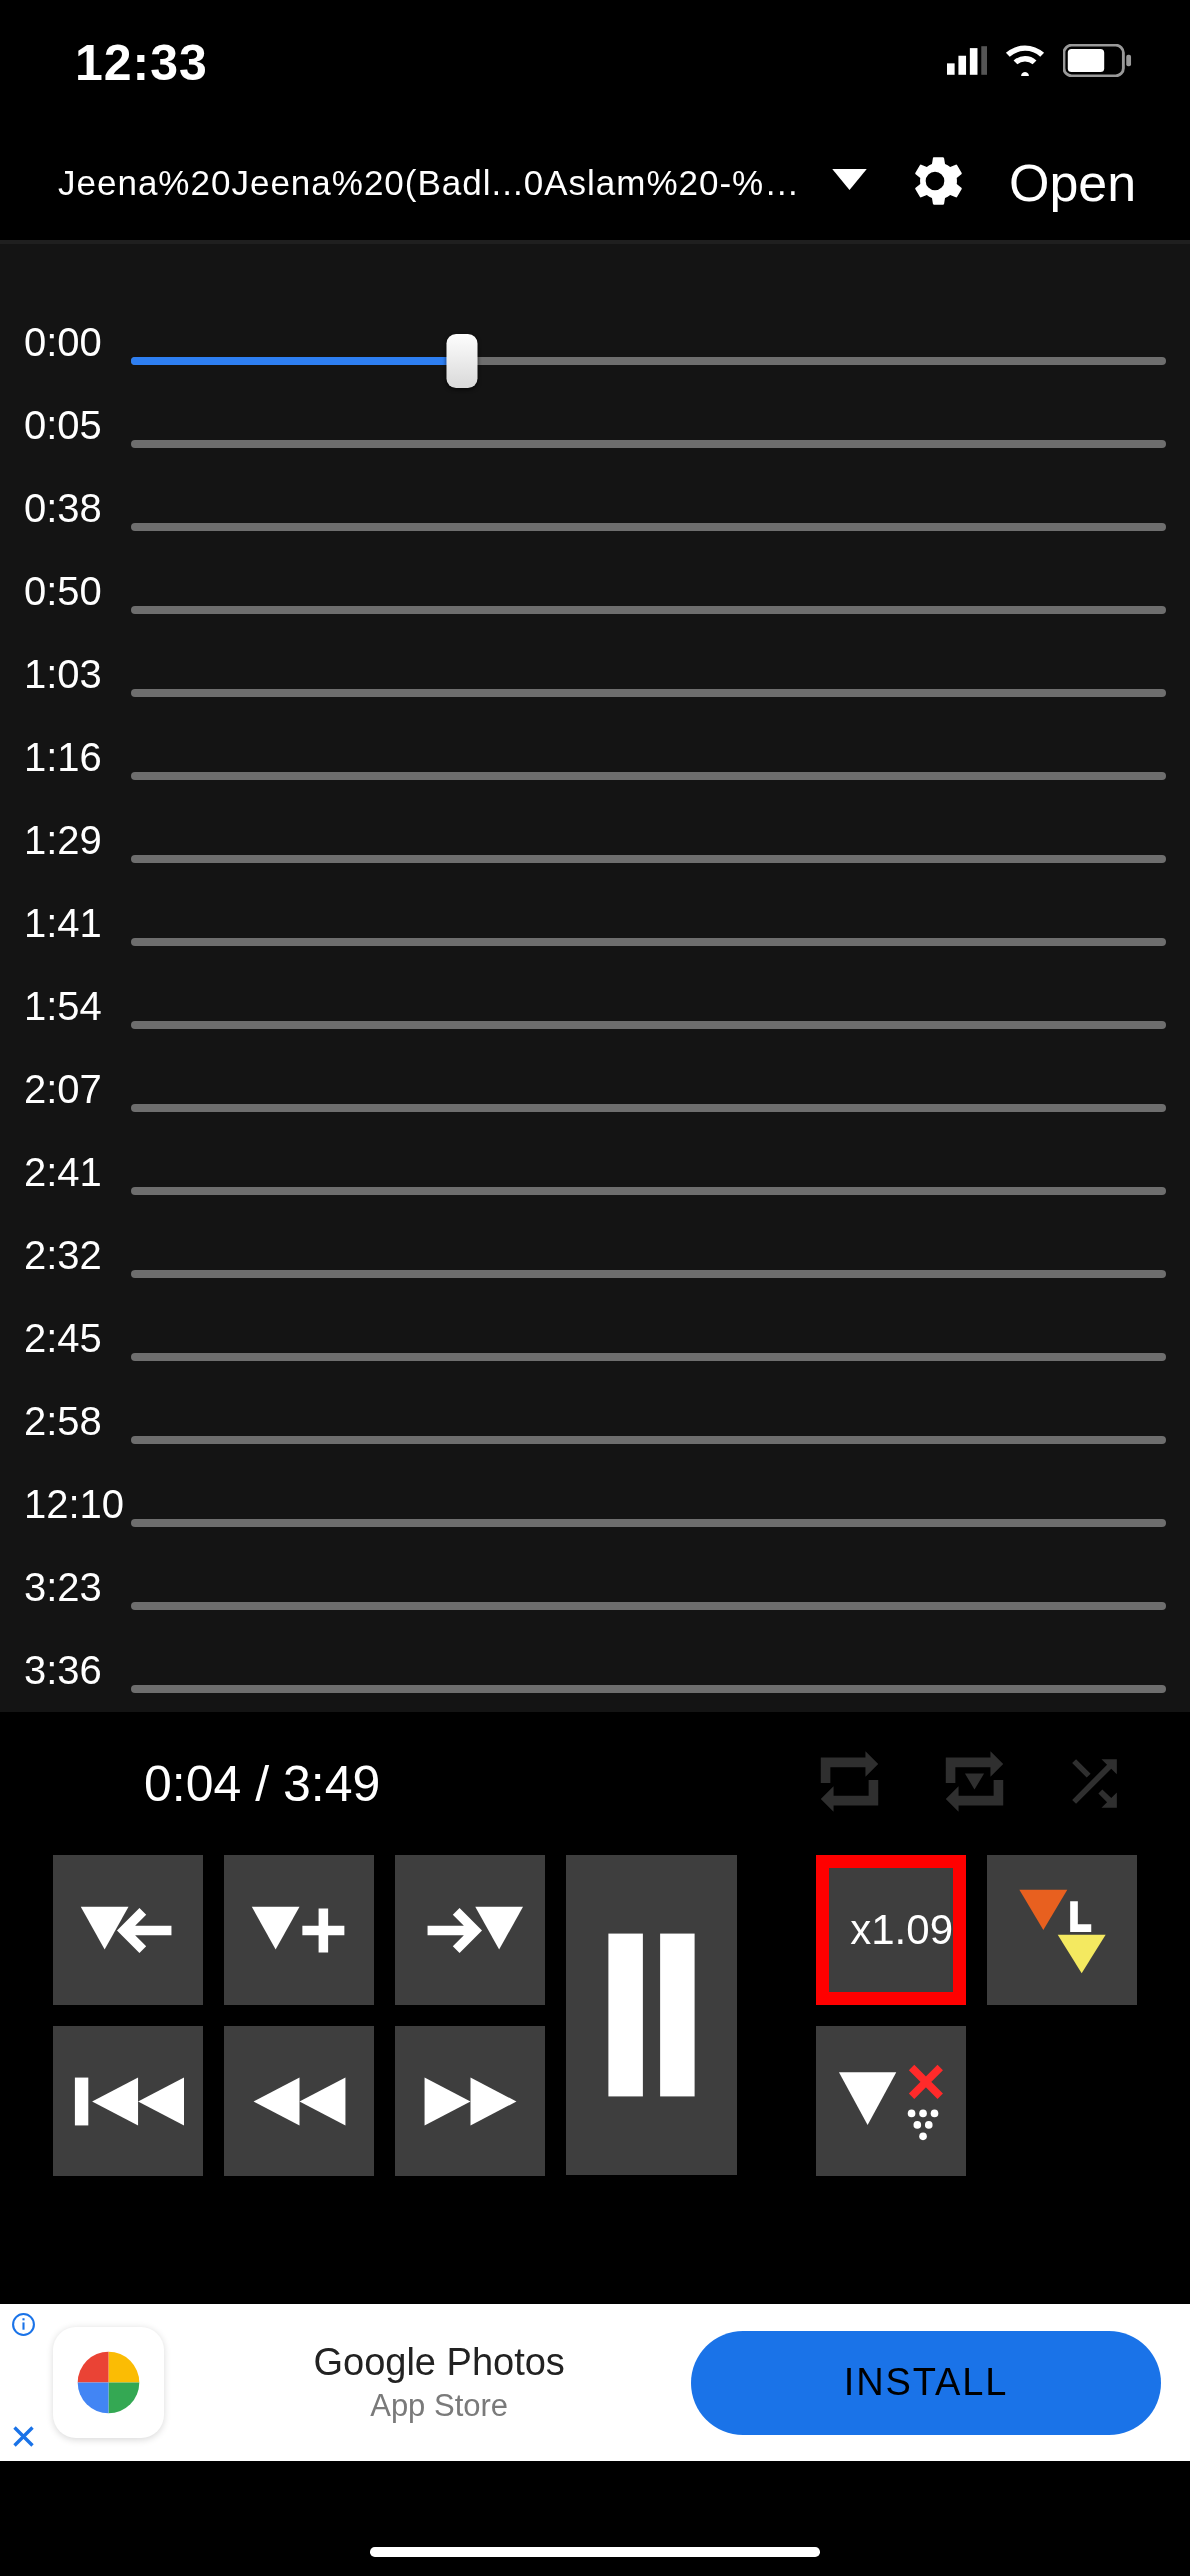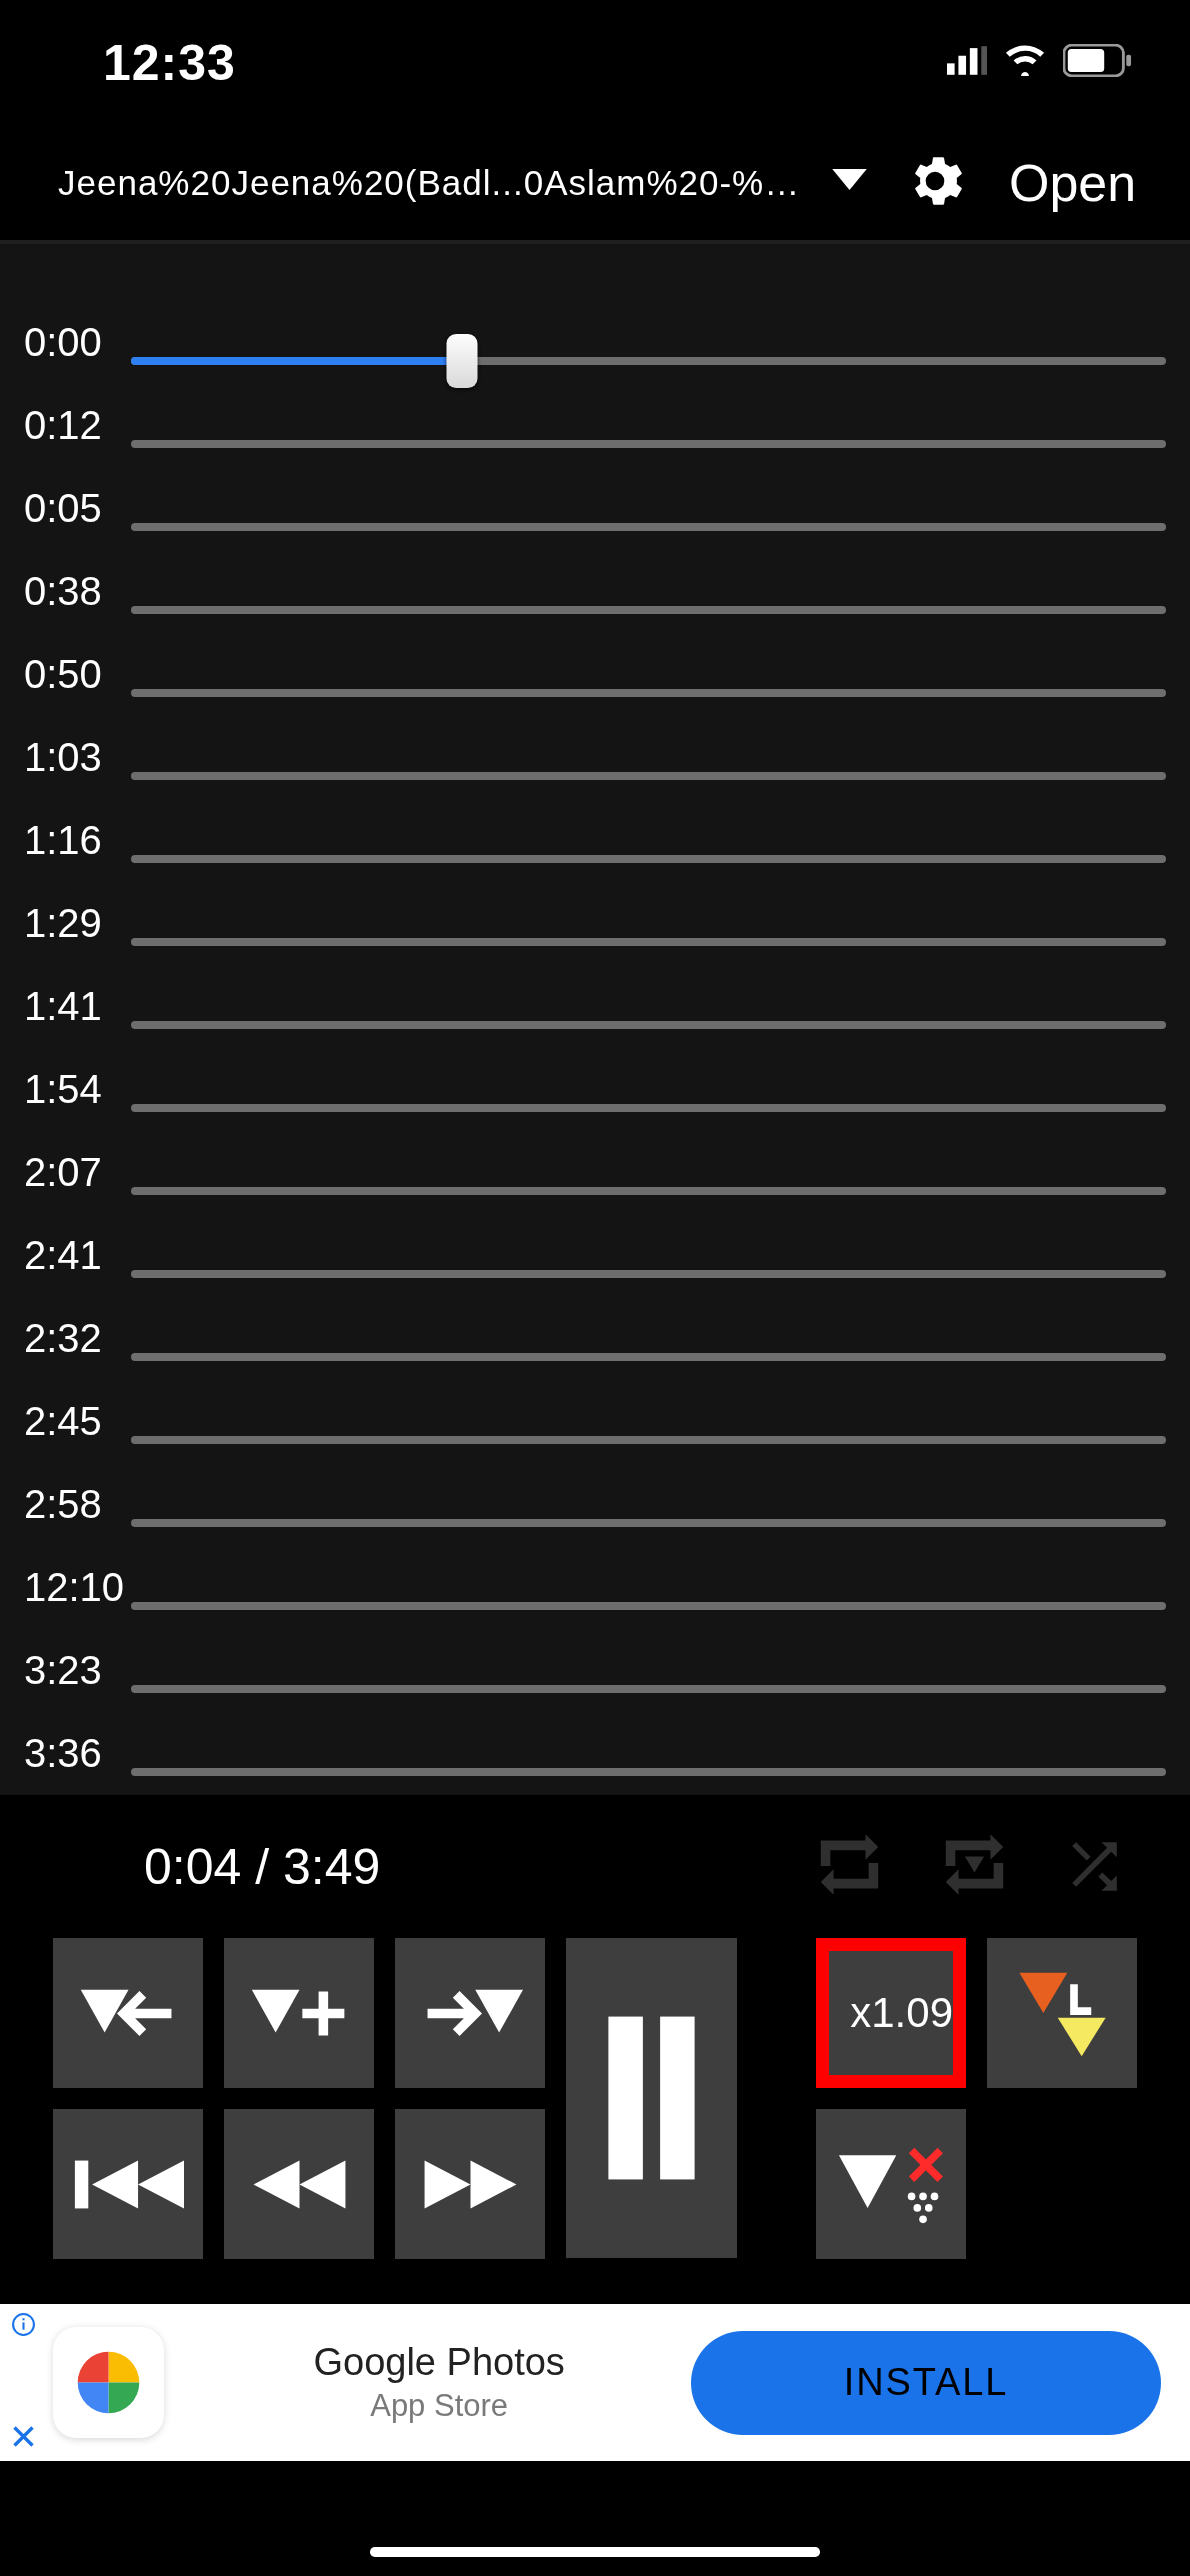--- a/index.html
+++ b/index.html
@@ -10,21 +10,21 @@
   color: #fff;
   font-family: -apple-system, BlinkMacSystemFont, "Helvetica Neue", Arial, sans-serif;
   overflow: hidden;
   position: relative;
 }
 .status-bar {
   height: 125px;
   display: flex;
   align-items: center;
   justify-content: space-between;
-  padding: 0 58px 0 103px;
+  padding: 0 58px 0 75px;
 }
 .status-time { font-size: 50px; font-weight: 600; letter-spacing: 1px; }
 .status-right { display: flex; align-items: center; gap: 17px; }
 .app-header {
   height: 115px;
   display: flex;
   align-items: center;
   padding: 0 48px 0 58px;
   gap: 17px;
 }
@@ -216,24 +216,20 @@
 
 <div class="slider-list" id="slider-list">
     <div class="slider-row">
       <div class="slider-label">0:00</div>
       <div class="slider-track">
         <div class="slider-fill" style="width: 32%;"></div>
         <div class="slider-thumb" style="left: 32%;"></div>
       </div>
     </div>
     <div class="slider-row">
-      <div class="slider-label">0:12</div>
-      <div class="slider-track"></div>
-    </div>
-    <div class="slider-row">
       <div class="slider-label">0:05</div>
       <div class="slider-track"></div>
     </div>
     <div class="slider-row">
       <div class="slider-label">0:38</div>
       <div class="slider-track"></div>
     </div>
     <div class="slider-row">
       <div class="slider-label">0:50</div>
       <div class="slider-track"></div>

